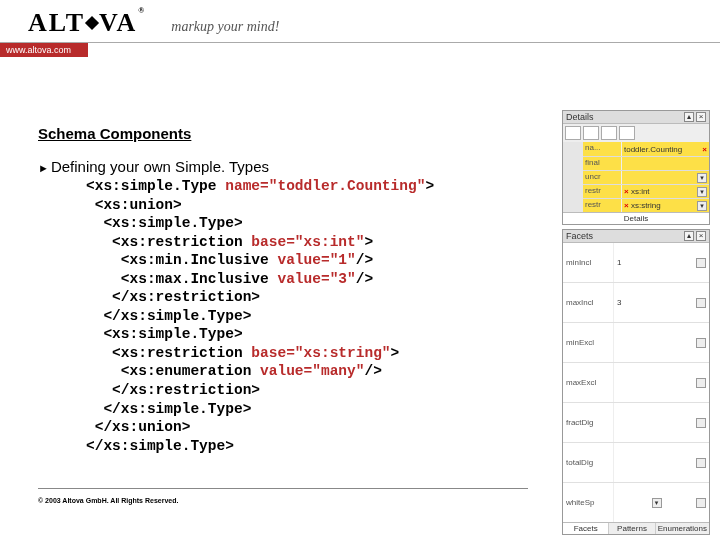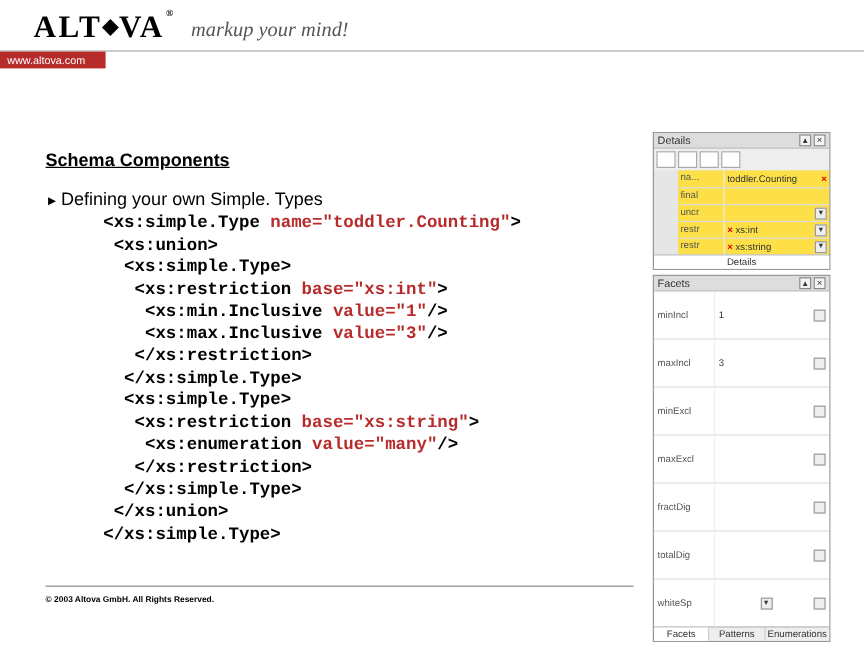--- a/index.html
+++ b/index.html
@@ -7,21 +7,21 @@
     width: 720px; height: 540px;
     background: #fff;
     font-family: Arial, Helvetica, sans-serif;
     position: relative;
     overflow: hidden;
   }
   .header {
     padding: 8px 0 0 28px;
     display: flex;
     align-items: flex-end;
-    gap: 10px;
+    gap: 22px;
   }
   .logo {
     font-family: "Times New Roman", serif;
     font-weight: bold;
     font-size: 26px;
     letter-spacing: 2px;
     color: #000;
     position: relative;
     display: inline-block;
   }
@@ -34,21 +34,21 @@
   }
   .logo .reg {
     font-size: 8px;
     vertical-align: top;
     position: relative;
     top: -2px;
     left: 1px;
   }
   .tagline {
     font-style: italic;
-    font-size: 17px;
+    font-size: 14px;
     color: #555;
     font-family: "Times New Roman", serif;
     margin-bottom: 3px;
     margin-left: 4px;
   }
   .hr-top {
     border: none;
     border-top: 1px solid #aaa;
     margin-top: 4px;
   }
@@ -104,21 +104,21 @@
     bottom: 51px;
     width: 490px;
     border: none;
     border-top: 1px solid #888;
   }
 
   
   .panels {
     position: absolute;
     top: 110px;
-    right: 28px;
+    right: 10px;
     width: 148px;
     font-size: 9px;
     color: #333;
   }
   .panel {
     border: 1px solid #999;
     background: #e6e6e6;
     margin-bottom: 4px;
   }
   .panel-header {

